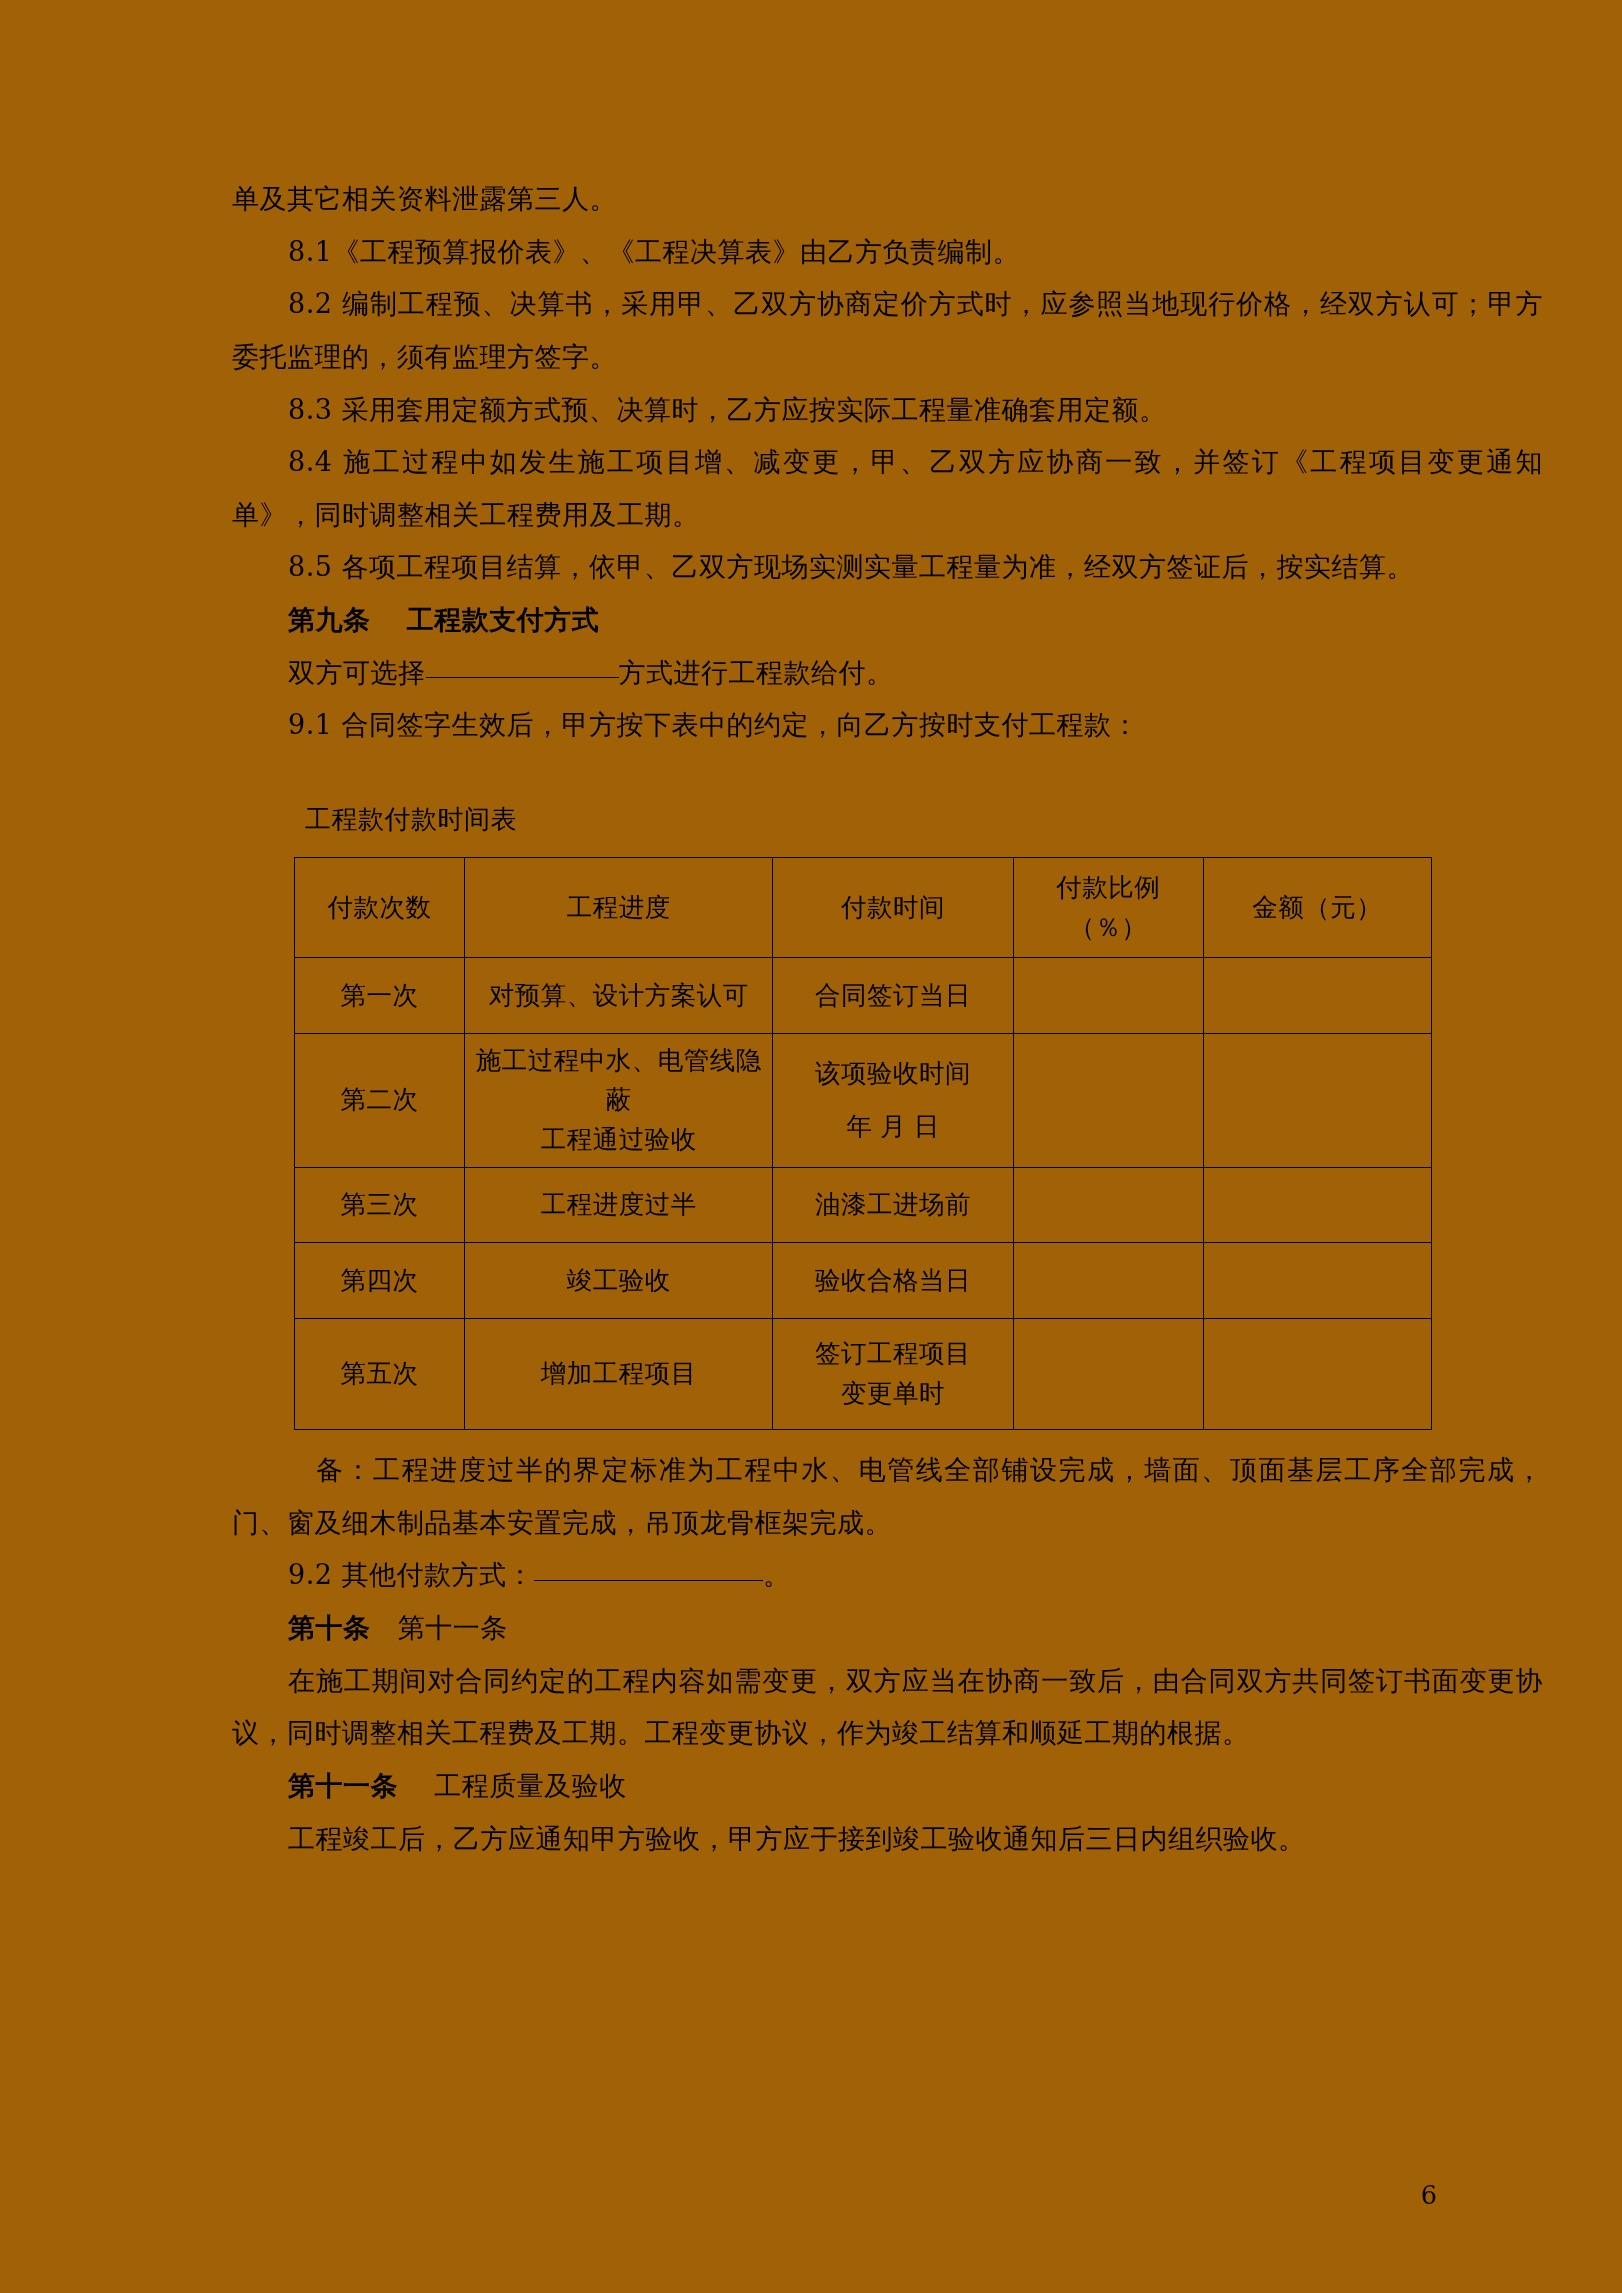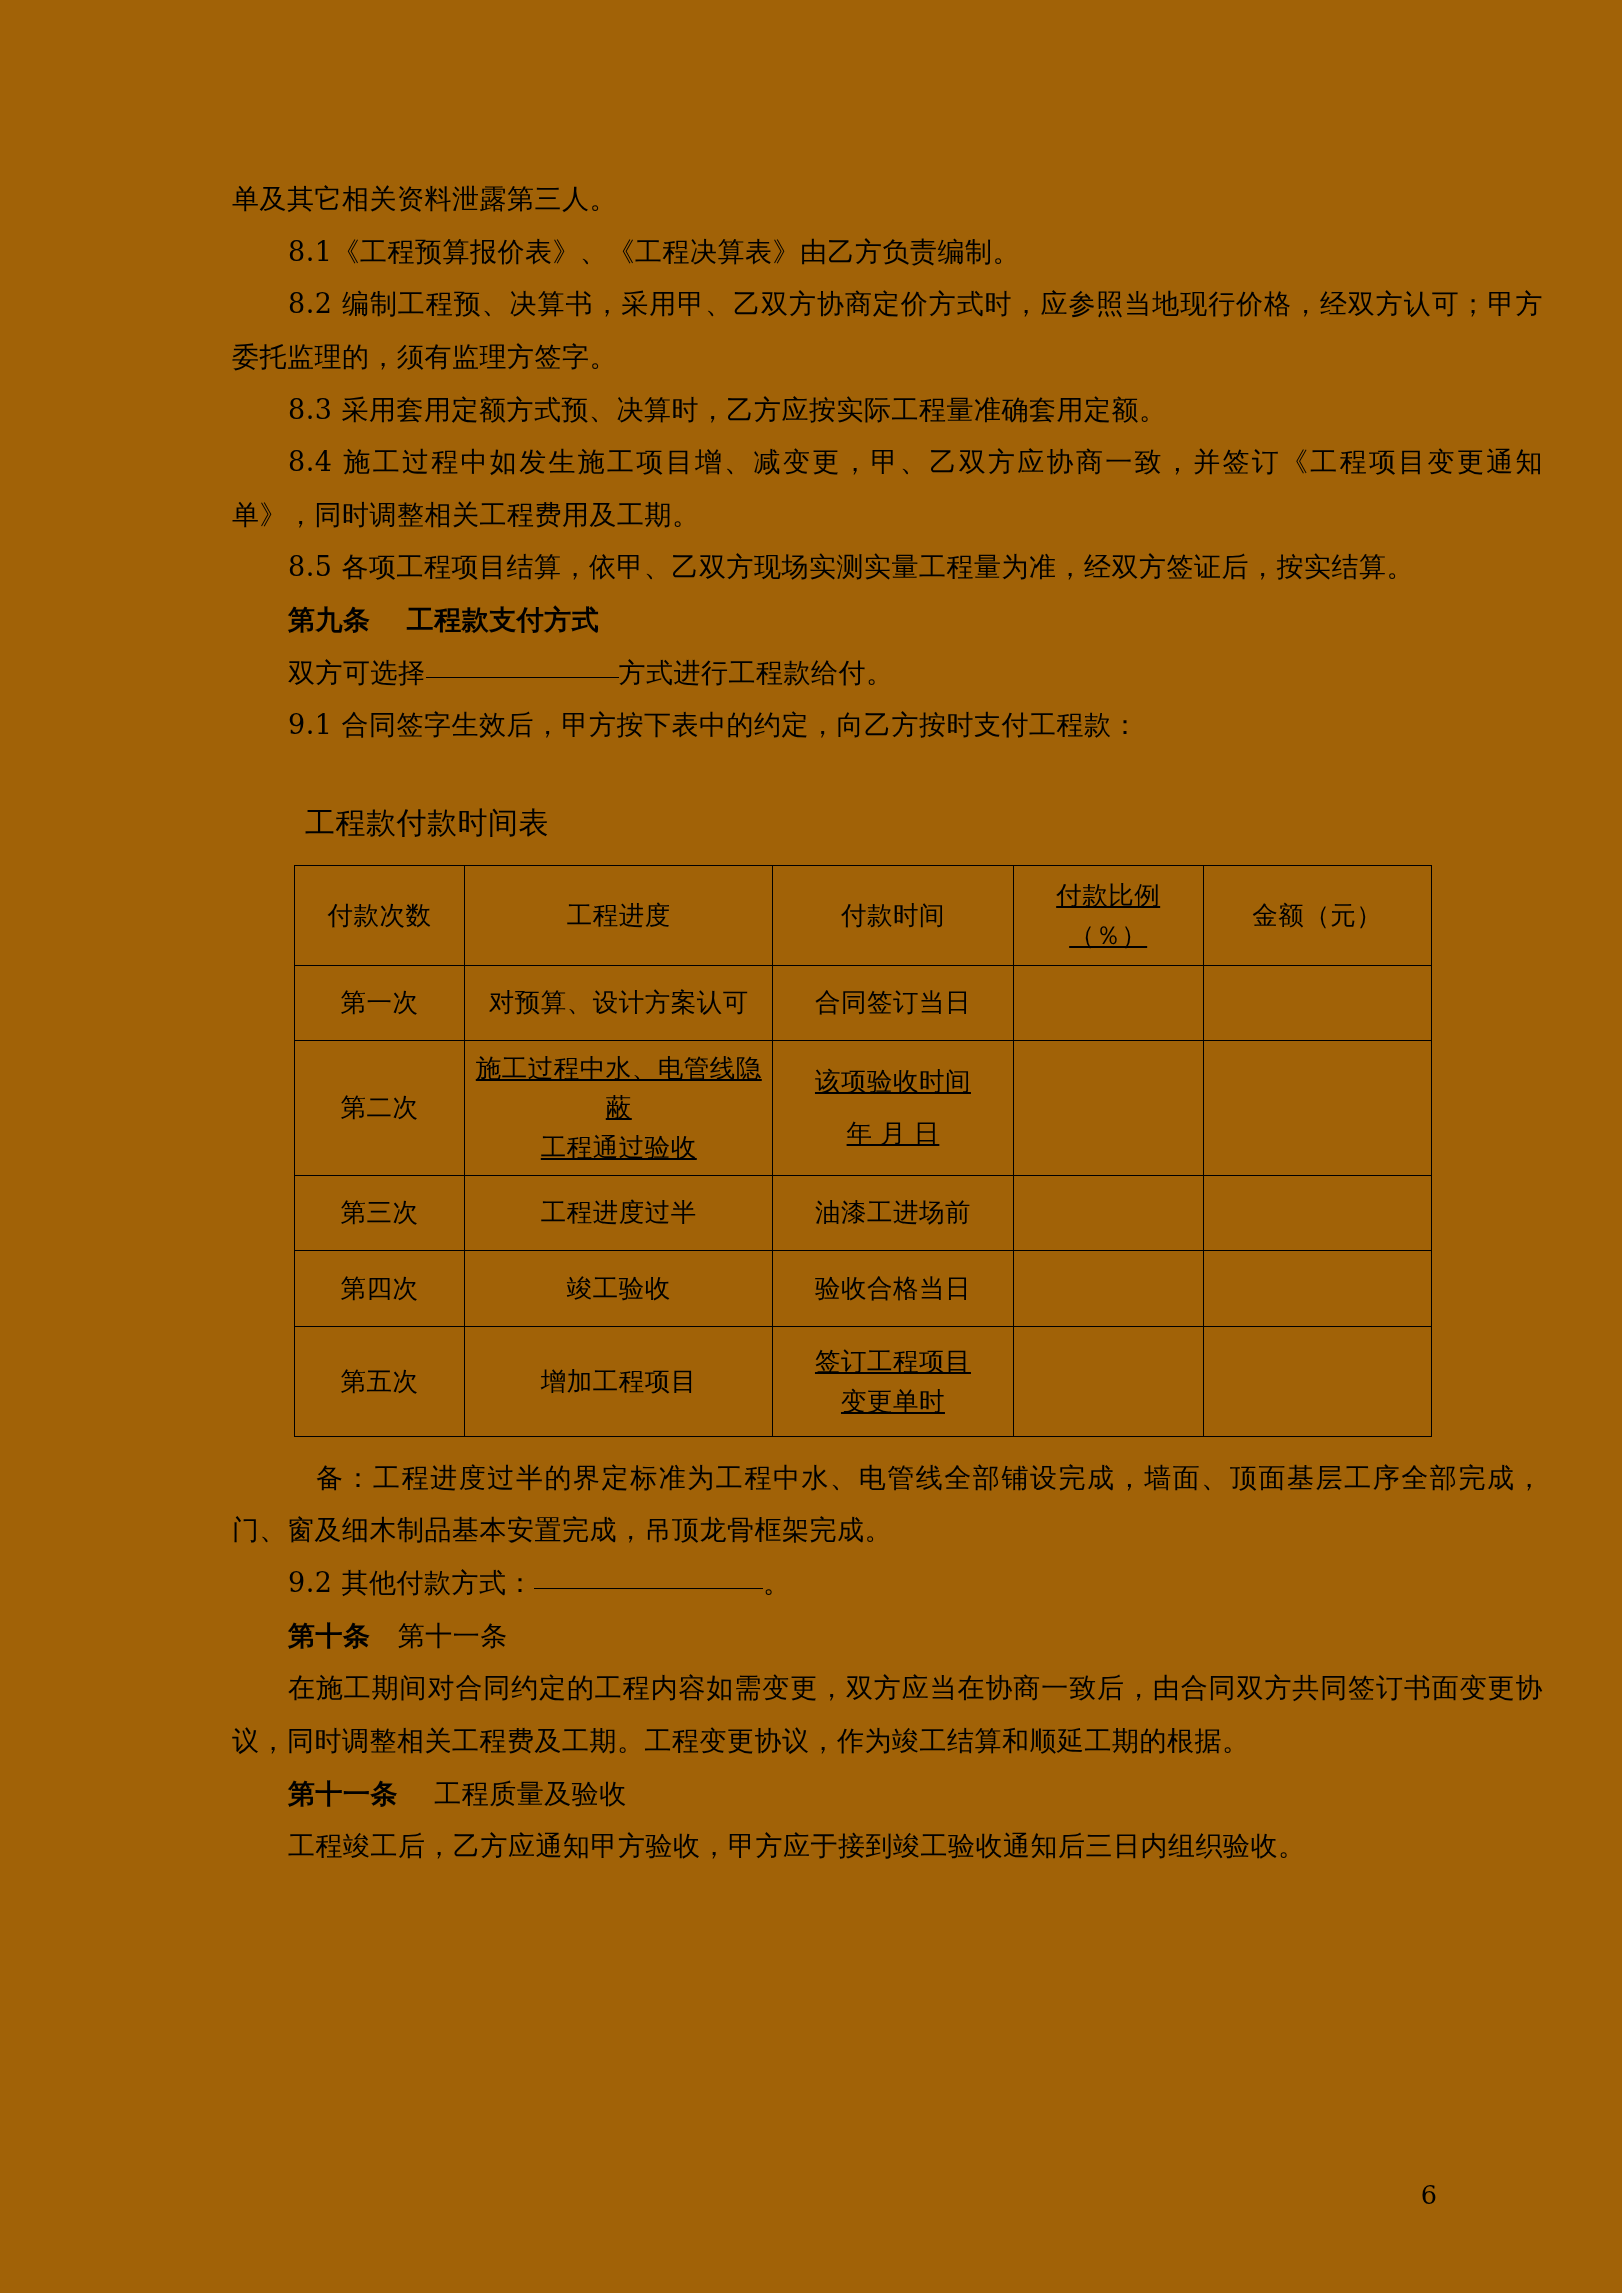--- a/index.html
+++ b/index.html
@@ -48,21 +48,21 @@
     display: inline-block;
     border-bottom: 1.4px solid #000;
     height: 0.9px;
     vertical-align: 3.6px;
   }
   .bl-200 { width: 193px; }
   .bl-230 { width: 229px; }
 
   .table-title {
     text-indent: 73px;
-    font-size: 30px;
+    font-size: 26px;
     margin-top: 42px;
     margin-bottom: 12.7px;
   }
   table.pay-table {
     border-collapse: collapse;
     width: 1096px;
     margin-left: 62px;
     table-layout: fixed;
   }
   table.pay-table td {
@@ -77,21 +77,21 @@
   .col2 { width: 300px; }
   .col3 { width: 232px; }
   .col4 { width: 182px; }
   .col5 { width: 220px; }
   .hrow td { height: 84px; }
   .r1 td { height: 60px; }
   .r2 td { height: 95px; }
   .r3 td { height: 60px; }
   .r4 td { height: 60px; }
   .r5 td { height: 95px; }
-  .two-line span { display: block; text-decoration: underline; }
+  .two-line span { display: block; }
   .spaced-date span.dt { letter-spacing: 0; margin-top: 13px; }
 
   .after-table {
     margin-top: 14.5px;
   }
   .page-number {
     position: absolute;
     right: 186px;
     bottom: 84px;
     font-size: 25.5px;

